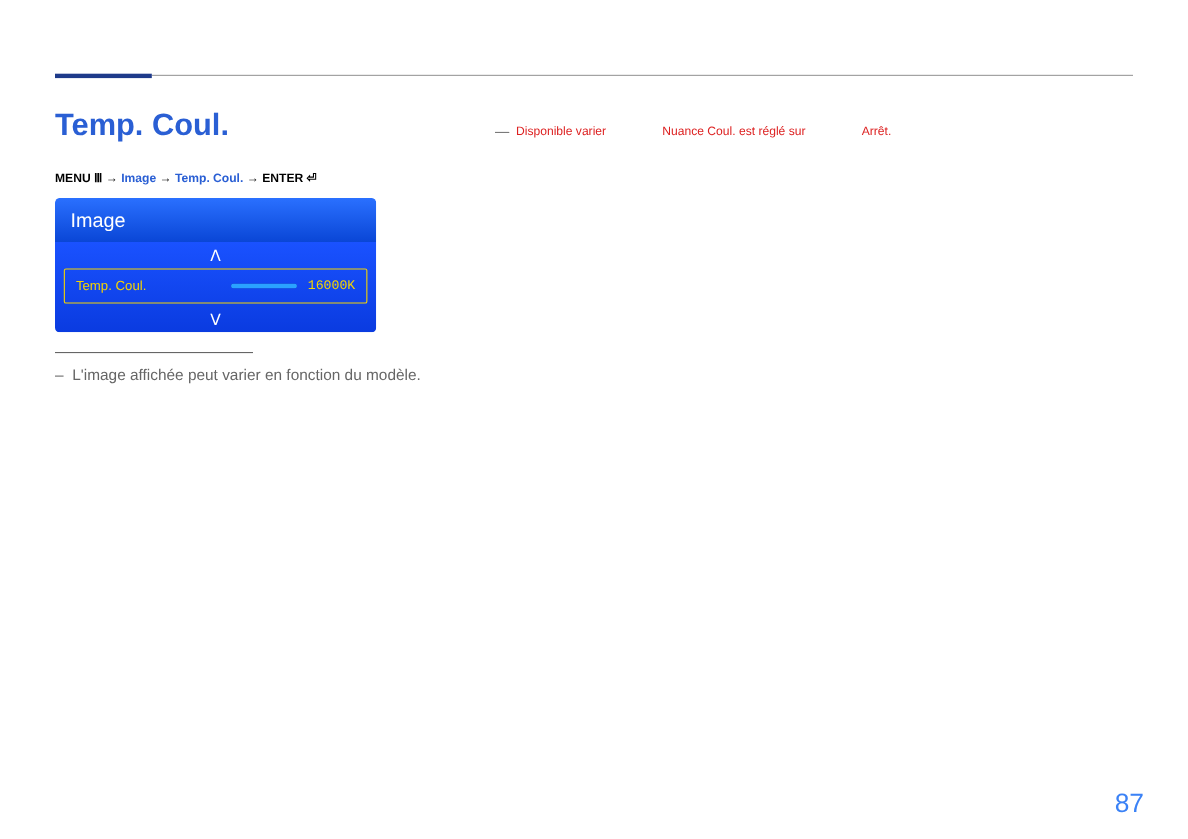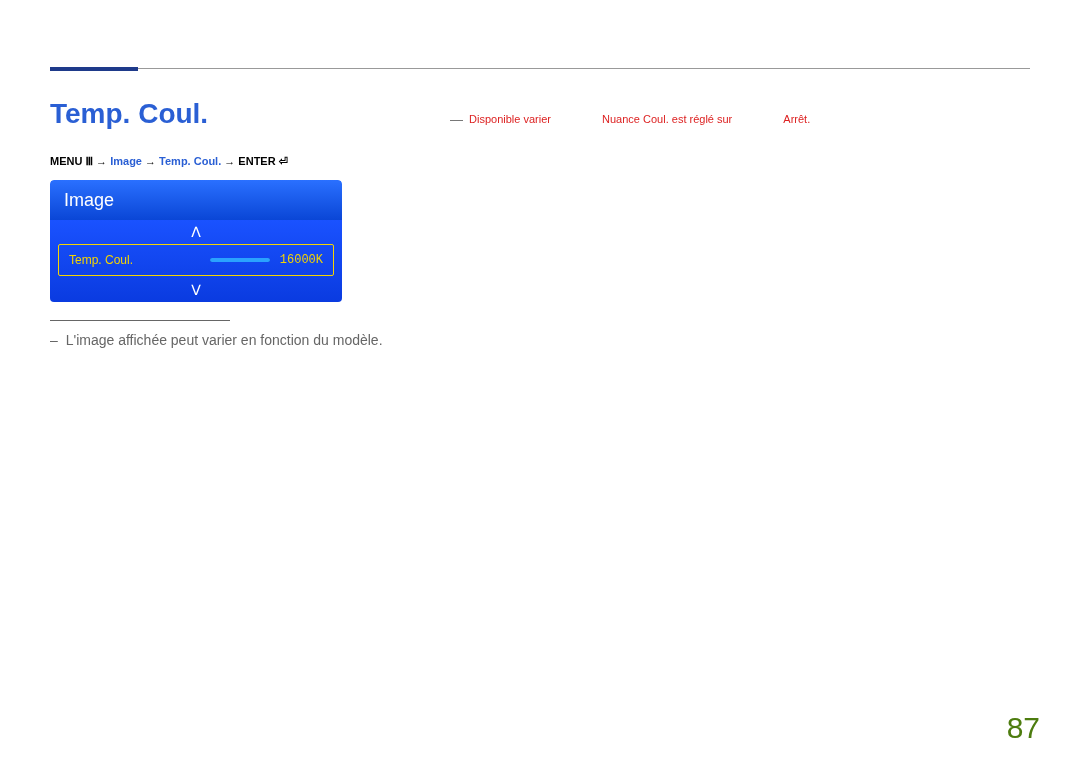--- a/index.html
+++ b/index.html
@@ -138,22 +138,22 @@
       color: #333;
     }
     .note-line { margin-top: 6px; }
     .note-line .dash { color: #666; font-size: 13px; vertical-align: -1px; margin-right: 3px; }
     .red { color: #d22; }
     .boldred { font-weight: normal; color: #d22; padding-left: 48px; }
     .page-number {
       position: absolute;
       bottom: 18px;
       right: 40px;
-      font-size: 30px;
-      color: #4d7c0f;
+      font-size: 24px;
+      color: #3b82f6;
       font-weight: 300;
     }
   </style>
 </head>
 <body>
 
 <div class="top-rule-thin"></div>
 <div class="top-rule-thick"></div>
 
 <div class="page-title">Temp. Coul.</div>

